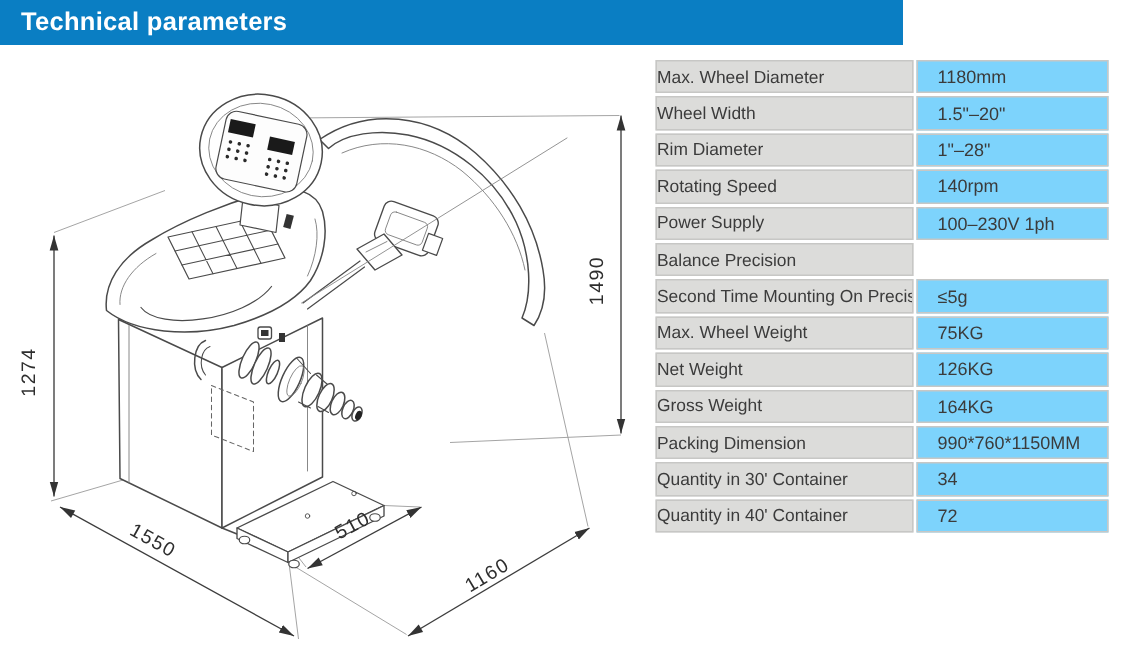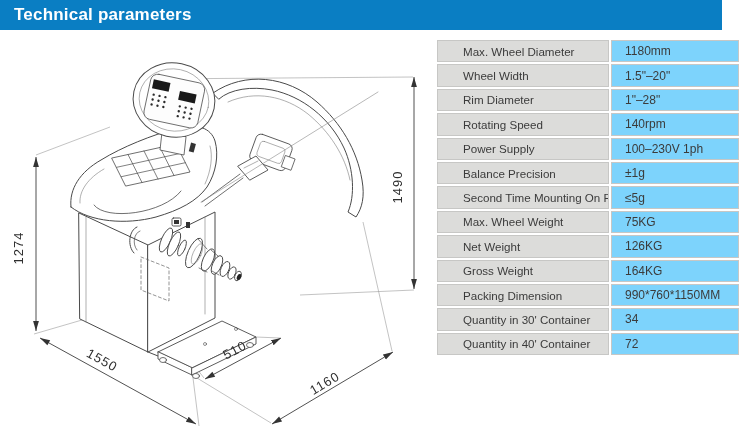--- a/index.html
+++ b/index.html
@@ -1,29 +1,29 @@
 <!DOCTYPE html>
 <html style="--accent: #0a7ec3;"><head>
 <meta charset="utf-8">
 <style>
   html,body{margin:0;padding:0;background:#fff;}
   .stage{position:relative;width:750px;height:430px;background:#fff;overflow:hidden;
          font-family:"Liberation Sans",sans-serif;}
   
-  .banner{position:absolute;left:0;top:0;width:722px;height:30px;background:var(--accent,#0a7ec3);
+  .banner{position:absolute;left:0;top:0;width:602px;height:30px;background:var(--accent,#0a7ec3);
           display:flex;align-items:center;}
   .banner .title{color:#fff;font-size:17px;font-weight:bold;padding-left:14px;letter-spacing:.2px;}
   
   .diagram{position:absolute;left:0;top:0;width:435px;height:430px;}
   
   .spec-table{position:absolute;left:437px;top:40px;width:302px;display:flex;flex-direction:column;gap:2px;}
   .spec-row{display:flex;gap:2px;height:22.4px;}
   .cell{display:flex;align-items:center;border:1px solid #c7c7c5;box-sizing:border-box;
         color:#3b3b3b;white-space:nowrap;overflow:hidden;}
-  .cell.label{width:172px;background:#dcdcda;padding-left:25px;font-size:11.6px;}
+  .cell.label{width:172px;background:#dcdcda;padding-left:0;font-size:11.6px;}
   .cell.value{flex:1;background:#7dd3fc;padding-left:13px;font-size:12px;}
   
   .diagram path,.diagram line,.diagram ellipse,.diagram rect,.diagram circle{vector-effect:non-scaling-stroke;}
   text.dim{font-family:"Liberation Sans",sans-serif;font-size:13px;fill:#2e2e2e;letter-spacing:1px;}
 </style>
 </head>
 <body>
 
 <div class="stage">
 
@@ -185,21 +185,20 @@
       <div class="spec-row">
         <div class="cell label">Rotating Speed</div>
         <div class="cell value">140rpm</div>
       </div>
       <div class="spec-row">
         <div class="cell label">Power Supply</div>
         <div class="cell value">100–230V 1ph</div>
       </div>
       <div class="spec-row">
         <div class="cell label">Balance Precision</div>
-        <div class="cell value">±1g</div>
       </div>
       <div class="spec-row">
         <div class="cell label">Second Time Mounting On Precison</div>
         <div class="cell value">≤5g</div>
       </div>
       <div class="spec-row">
         <div class="cell label">Max. Wheel Weight</div>
         <div class="cell value">75KG</div>
       </div>
       <div class="spec-row">

